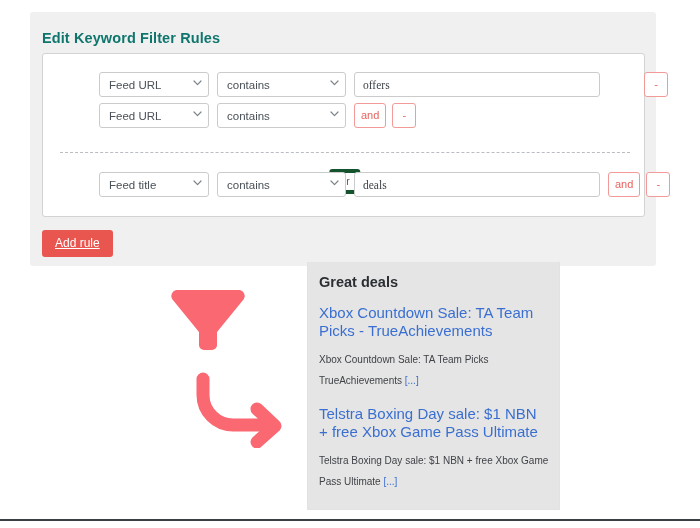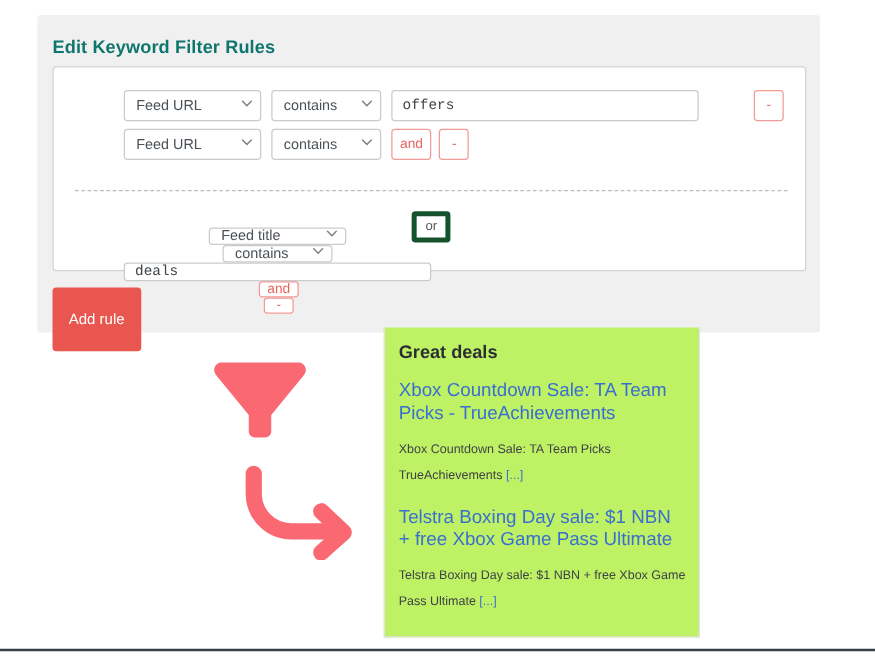--- a/index.html
+++ b/index.html
@@ -55,60 +55,60 @@
   .rule-row {
     position: absolute;
     left: 17px;
     display: flex;
     align-items: center;
     height: 25px;
     padding-left: 39px;
   }
   .rule-row.r1 { top: 18px; }
   .rule-row.r2 { top: 49px; }
-  .rule-row.r3 { top: 128px; flex-direction: column; }
+  .rule-row.r3 { top: 118px; }
 
   
   .sel {
     position: relative;
     height: 25px;
     border: 1px solid #cbcbcb;
     border-radius: 3px;
     background: #ffffff;
     box-sizing: border-box;
     display: flex;
     align-items: center;
     padding: 0 20px 0 9px;
     font-size: 11.5px;
     color: #4a5157;
     cursor: pointer;
     margin-right: 8px;
   }
   .sel.field { width: 110px; }
-  .sel.op    { width: 88px; text-align: center; }
+  .sel.op    { width: 129px; text-align: center; }
   .sel .chev {
     position: absolute;
     right: 7px;
     top: 50%;
     width: 8px;
     height: 8px;
     margin-top: -5px;
     display: block;
   }
   .sel .chev svg { display: block; }
 
   
   .val-input {
     height: 25px;
     border: 1px solid #cbcbcb;
     border-radius: 3px;
     background: #ffffff;
     box-sizing: border-box;
     font-size: 11.5px;
-    font-family: Liberation Mono, monospace;
+    font-family: Liberation Serif, serif;
     color: #3d4348;
     padding: 0 8px;
     outline: none;
     margin-right: 8px;
   }
   .val-input.wide   { width: 246px; }
 
   
   .mini-btn {
     height: 25px;
@@ -167,43 +167,44 @@
   .add-rule-btn {
     position: absolute;
     left: 12px;
     top: 218px;
     background: #e8564f;
     color: #ffffff;
     border: none;
     border-radius: 3px;
     font-size: 12px;
     font-family: "Liberation Sans", sans-serif;
-    padding: 19px 13px;
+    padding: 7px 13px;
     cursor: pointer;
     line-height: 1.1;
+    text-decoration: underline;
   }
 
   
   .graphic {
     position: absolute;
     left: 165px;
     top: 283px;
     width: 135px;
     height: 165px;
   }
   .graphic svg { display: block; }
 
   
   .results-card {
     position: absolute;
     left: 307px;
     top: 262px;
     width: 253px;
     height: 248px;
-    background: #bef264;
+    background: #e5e5e5;
     border-left: 1px solid #e2e2e2;
     border-right: 1px solid #e2e2e2;
     border-bottom: 1px solid #e2e2e2;
     box-sizing: border-box;
     overflow: hidden;
   }
   .results-title {
     position: absolute;
     left: 11px;
     top: 12px;

